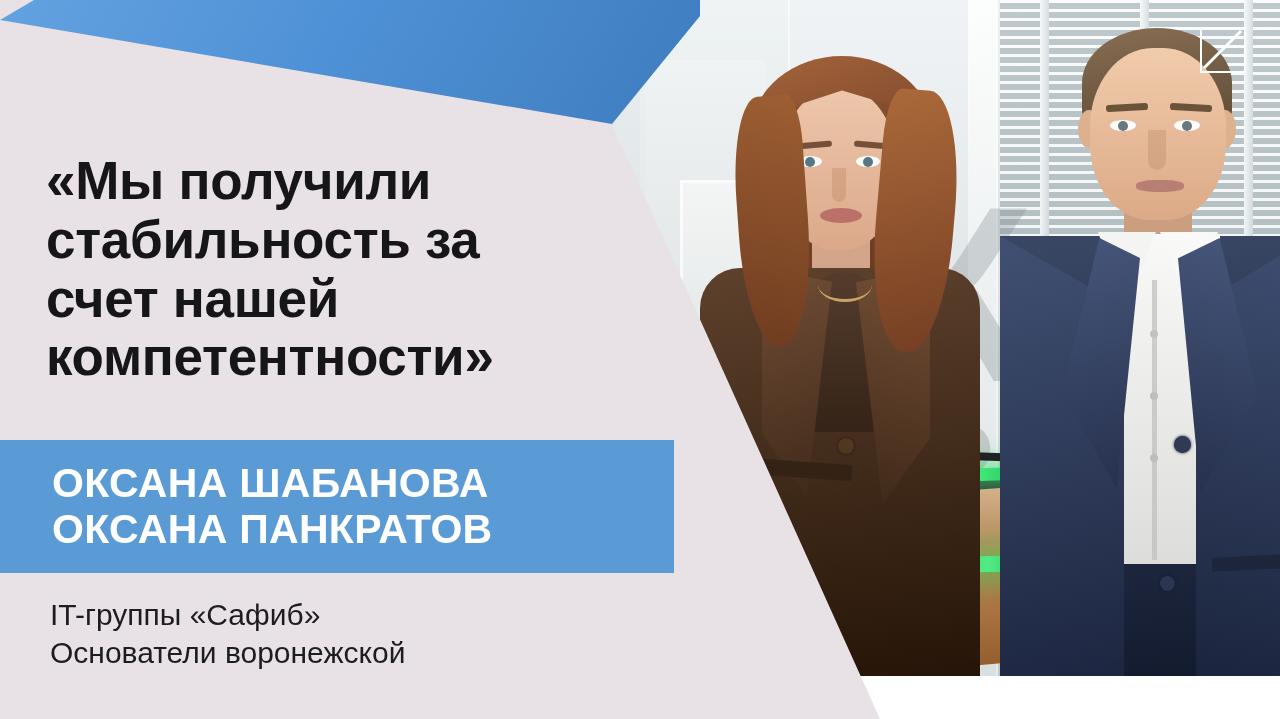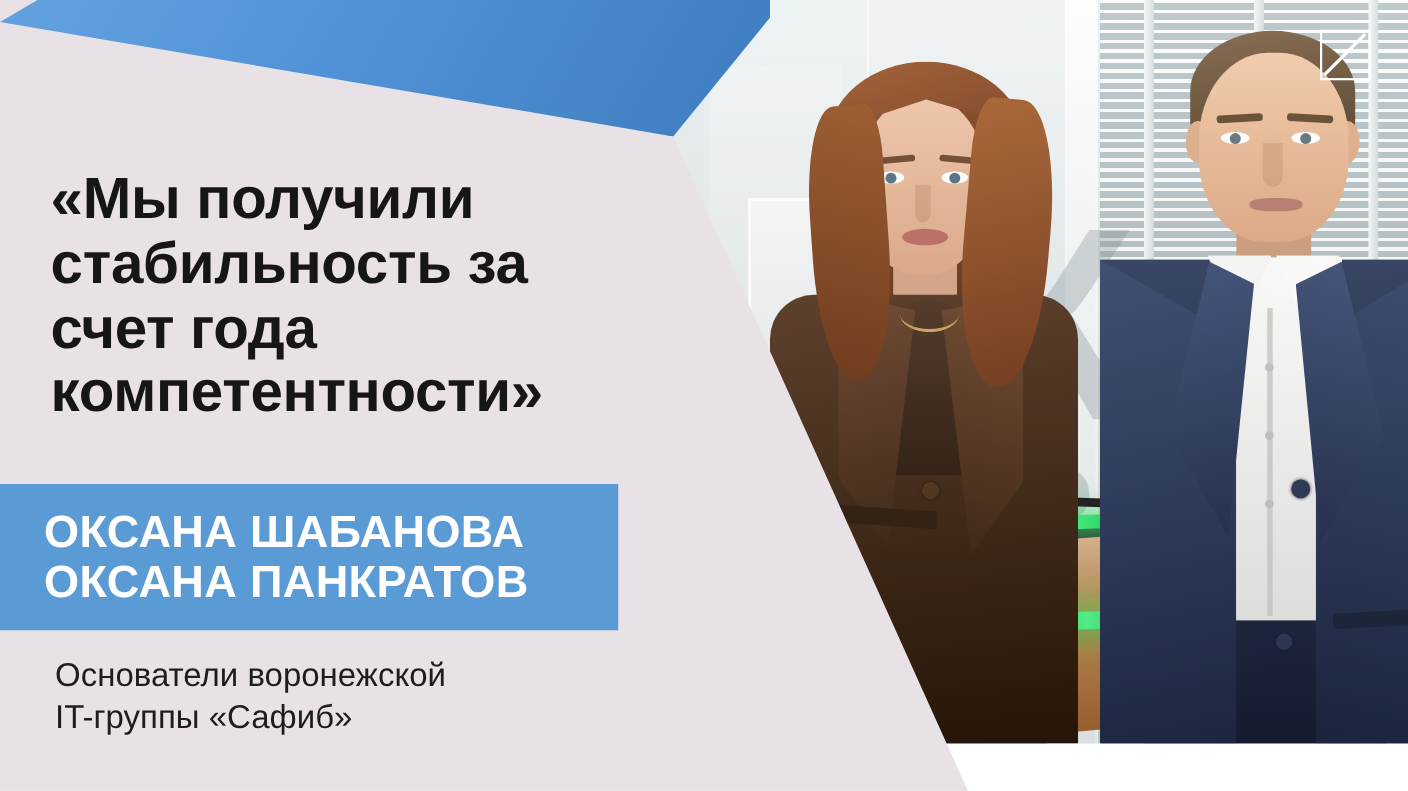--- a/index.html
+++ b/index.html
@@ -323,25 +323,25 @@
   .quote {
     position:absolute; left:46px; top:152px;
     width:560px;
     color:#161618;
     font-size:53px;
     font-weight:700;
     line-height:1.11;
     letter-spacing:-.3px;
   }
   .name-banner {
-    position:absolute; left:0; top:440px; width:562px; height:133px;
+    position:absolute; left:0; top:440px; width:674px; height:133px;
     background:#5b9bd5;
     display:flex; flex-direction:column;
     justify-content:center;
-    padding-left:40px;
+    padding-left:52px;
   }
   .name-line {
     color:#ffffff;
     font-size:41px;
     font-weight:700;
     line-height:1.12;
     letter-spacing:.3px;
     white-space:nowrap;
   }
   .subtitle {
@@ -445,30 +445,30 @@
     <div class="photo-grade"></div>
   </div>
 
   <div class="white-band"></div>
 
   <div class="left-panel"></div>
 
   <div class="blue-band"></div>
 
 
-  <div class="quote">«Мы получили стабильность за счет года компетентности»</div>
+  <div class="quote">«Мы получили стабильность за счет нашей компетентности»</div>
 
   <div class="name-banner">
     <div class="name-line">ОКСАНА ШАБАНОВА</div>
     <div class="name-line">ОКСАНА ПАНКРАТОВ</div>
   </div>
 
   <div class="subtitle">
+    <div>IT-группы «Сафиб»</div>
     <div>Основатели воронежской</div>
-    <div>IT-группы «Сафиб»</div>
   </div>
 
   <div class="logo">
     <svg width="41" height="41" viewBox="0 0 41 41" aria-hidden="true">
       <line x1="2" y1="39" x2="39" y2="2" stroke="#ffffff" stroke-width="3"></line>
     </svg>
   </div>
 
 </div>
 

